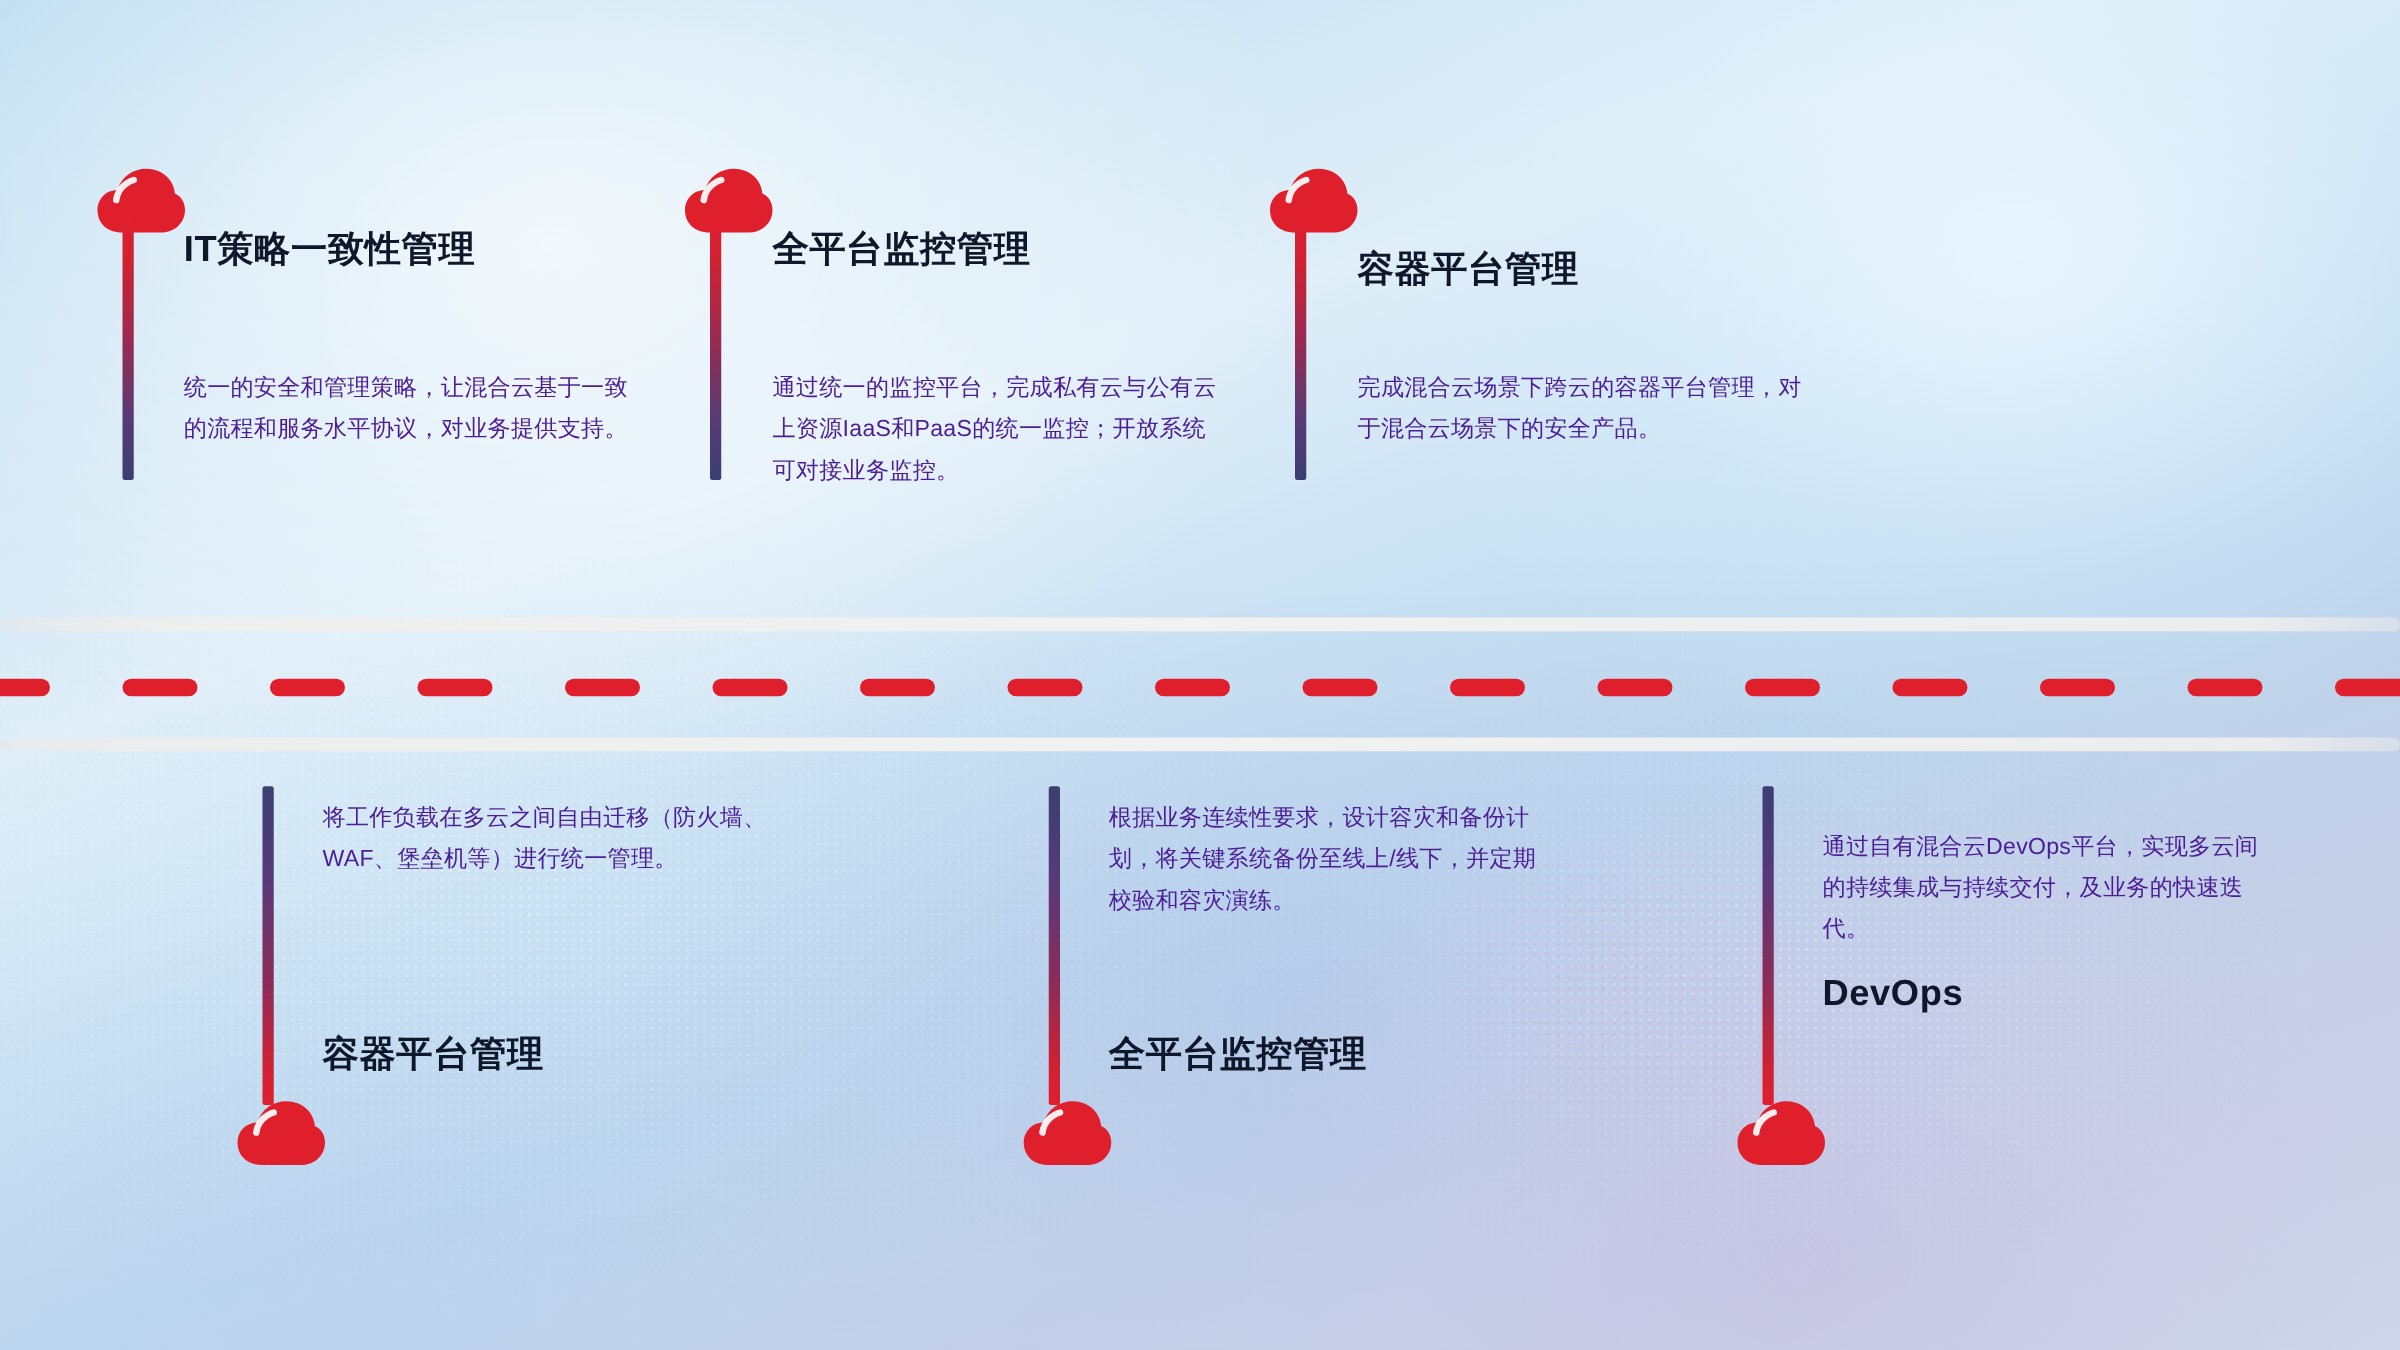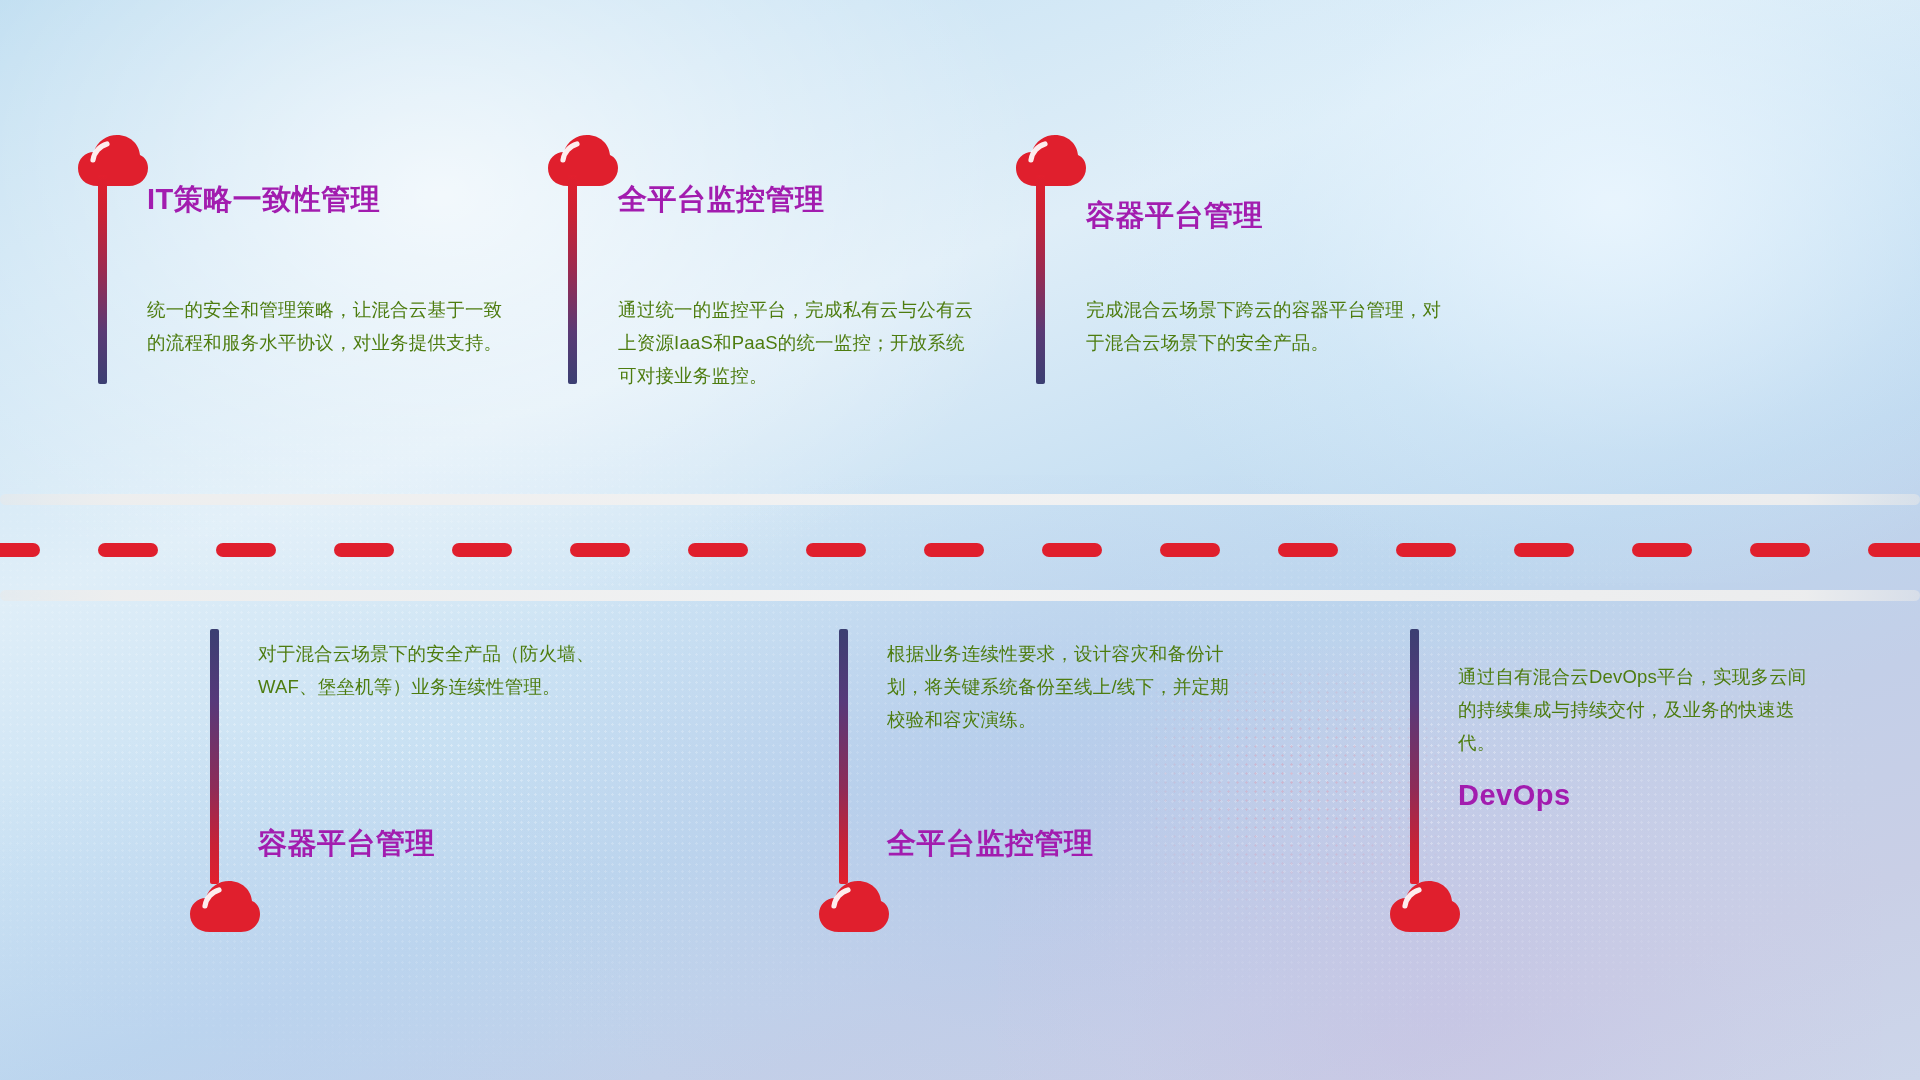--- a/index.html
+++ b/index.html
@@ -165,29 +165,29 @@
     background: linear-gradient(180deg, #3b3f72 0%, #56397a 28%, #8d2c58 62%, #c92236 85%, #e21f2d 100%);
   }
 
   .cloud-icon {
     position: absolute;
     display: block;
   }
 
   .pin-title {
     position: absolute;
-    color: #a21caf;
+    color: #0f172a;
     font-size: 29px;
     font-weight: bold;
     letter-spacing: 0.5px;
     white-space: nowrap;
   }
   .pin-desc {
     position: absolute;
-    color: #4d7c0f;
+    color: #4c1d95;
     font-size: 18.5px;
     line-height: 33px;
     letter-spacing: 0.2px;
     width: 360px;
   }
   .pin-desc.narrow { width: 352px; }
 </style>
 </head>
 <body>
 
@@ -253,21 +253,21 @@
       <path d="M22 53 C9 53 2 45 2 35 C2 26 9 19 18 19 C21 8 31 2 41 2 C54 2 63 11 64 22 C69 24 72 29 72 35 C72 45 64 53 53 53 Z" fill="#e01f2d"></path>
       <path d="M17 27 C18 19 24 13 31 11" stroke="#ffffff" stroke-width="5.2" stroke-linecap="round" fill="none" opacity="0.92"></path>
     </svg>
     <div class="stem stem-top" style="left:1036px;top:175px;height:209px;"></div>
     <div class="pin-title" style="left:1086px;top:180px;margin-top:16px;">容器平台管理</div>
     <div class="pin-desc" style="left:1086px;top:293px;">完成混合云场景下跨云的容器平台管理，对于混合云场景下的安全产品。</div>
   </div>
 
   <div class="pin" style="left:0;top:0;">
     <div class="stem stem-bottom" style="left:210px;top:629px;height:255px;"></div>
-    <div class="pin-desc" style="left:258px;top:637px;">对于混合云场景下的安全产品（防火墙、WAF、堡垒机等）业务连续性管理。</div>
+    <div class="pin-desc" style="left:258px;top:637px;">将工作负载在多云之间自由迁移（防火墙、WAF、堡垒机等）进行统一管理。</div>
     <div class="pin-title" style="left:258px;top:824px;">容器平台管理</div>
     <svg class="cloud-icon" style="left:188px;top:879px;" width="74" height="56" viewBox="0 0 74 56">
       <path d="M22 53 C9 53 2 45 2 35 C2 26 9 19 18 19 C21 8 31 2 41 2 C54 2 63 11 64 22 C69 24 72 29 72 35 C72 45 64 53 53 53 Z" fill="#e01f2d"></path>
       <path d="M17 27 C18 19 24 13 31 11" stroke="#ffffff" stroke-width="5.2" stroke-linecap="round" fill="none" opacity="0.92"></path>
     </svg>
   </div>
 
   <div class="pin" style="left:0;top:0;">
     <div class="stem stem-bottom" style="left:839px;top:629px;height:255px;"></div>
     <div class="pin-desc" style="left:887px;top:637px;">根据业务连续性要求，设计容灾和备份计划，将关键系统备份至线上/线下，并定期校验和容灾演练。</div>

